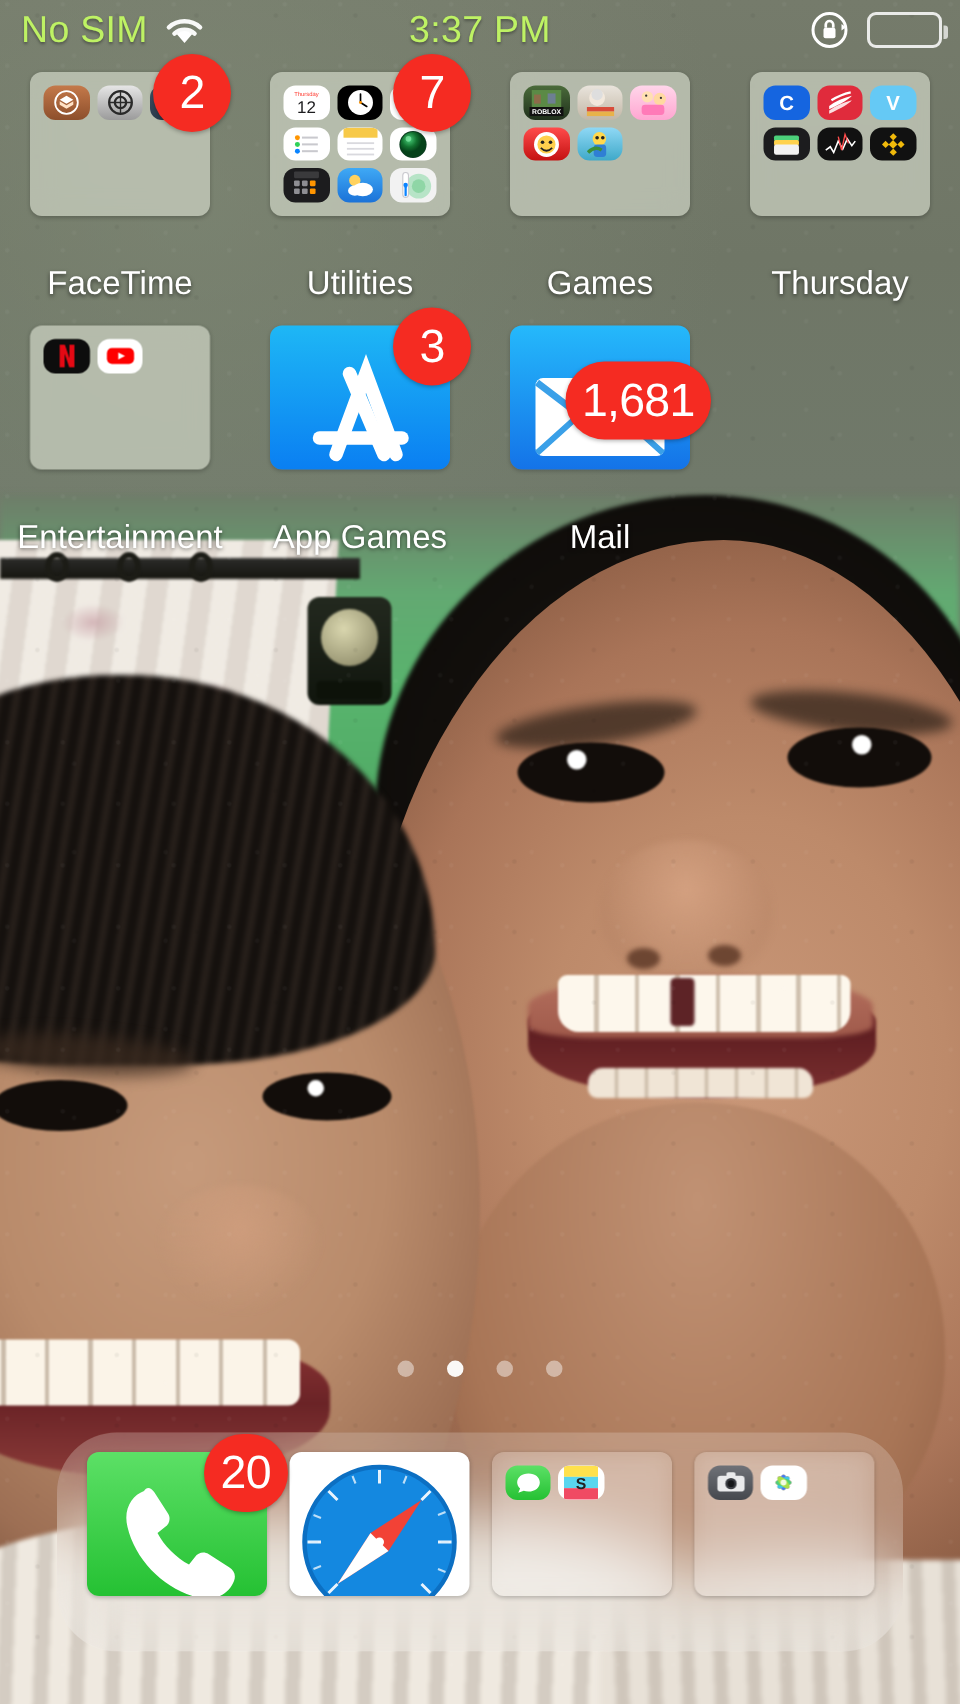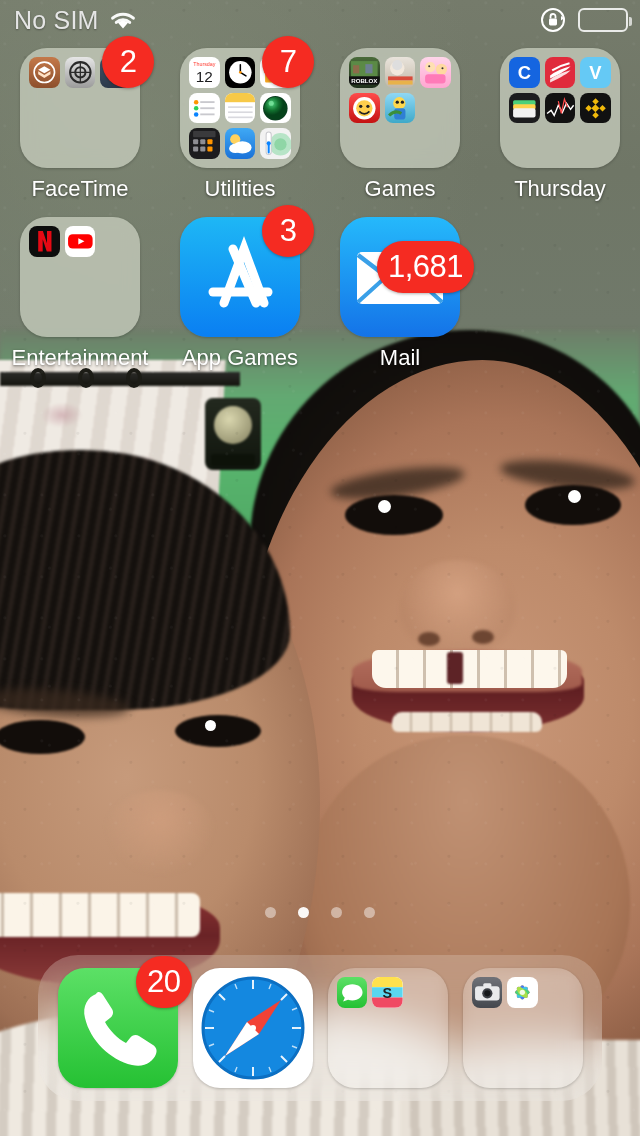--- a/index.html
+++ b/index.html
@@ -178,21 +178,21 @@
       radial-gradient(circle at 13% 7%, rgba(255,255,255,.04) 0 1px, transparent 2px),
       radial-gradient(circle at 47% 22%, rgba(0,0,0,.05) 0 1px, transparent 2px),
       radial-gradient(circle at 81% 63%, rgba(255,255,255,.035) 0 1px, transparent 2px);
     background-size:37px 41px, 53px 47px, 61px 59px;
     pointer-events:none;
   }
 
   
   #status-bar{
     position:absolute; left:0; top:0; width:640px; height:40px;
-    display:flex; align-items:center; color:#e5e5e5;
+    display:flex; align-items:center; color:#bef264;
     font-size:25px; letter-spacing:.2px;
     text-shadow:0 1px 2px rgba(0,0,0,.35);
   }
   .sb-left{ position:absolute; left:14px; display:flex; align-items:center; gap:10px; }
   .sb-center{ position:absolute; left:0; width:640px; text-align:center; font-weight:400; }
   .sb-right{ position:absolute; right:12px; display:flex; align-items:center; gap:12px; }
   .battery{
     width:50px; height:24px; border:2px solid rgba(255,255,255,.85);
     border-radius:6px; position:relative; padding:2px;
   }
@@ -204,21 +204,21 @@
 
   
   #icon-grid{
     position:absolute; left:0; top:48px; width:640px;
     display:grid; grid-template-columns:repeat(4,160px);
     row-gap:15px;
   }
   .app-cell{ width:160px; display:flex; flex-direction:column; align-items:center; position:relative; }
   .icon-wrap{ position:relative; width:120px; height:120px; }
   .icon{
-    width:120px; height:120px; border-radius:27px; overflow:hidden;
+    width:120px; height:96px; border-radius:8px; overflow:hidden;
     position:relative;
     box-shadow:0 1px 3px rgba(0,0,0,.22);
   }
   .app-label{
     margin-top:8px; color:#fff; font-size:22px; line-height:26px;
     text-shadow:0 1px 3px rgba(0,0,0,.55); white-space:nowrap;
   }
 
   
   .folder{
@@ -319,20 +319,21 @@
   <div class="sb-left">
     <span>No SIM</span>
     <span>
       <svg width="28" height="21" viewBox="0 0 28 21">
         <path d="M14 18.6 L8.8 12.6 a8 8 0 0 1 10.4 0 Z" fill="#fff"></path>
         <path d="M3.6 8.2 a15.5 15.5 0 0 1 20.8 0" stroke="#fff" stroke-width="3" fill="none" stroke-linecap="round" opacity="0.95"></path>
         <path d="M7.3 12.4 a10 10 0 0 1 13.4 0" stroke="#fff" stroke-width="3" fill="none" stroke-linecap="round" opacity="0.95"></path>
       </svg>
     </span>
   </div>
+  <div class="sb-center">3:37 PM</div>
   <div class="sb-right">
     <span>
       <svg width="26" height="26" viewBox="0 0 26 26">
         <circle cx="13" cy="13" r="11" stroke="#fff" stroke-width="2" fill="none"></circle>
         <rect x="9" y="11.5" width="8" height="7" rx="1.4" fill="#fff"></rect>
         <path d="M10.5 11.5 v-2 a2.5 2.5 0 0 1 5 0 v2" stroke="#fff" stroke-width="1.8" fill="none"></path>
         <path d="M21 9 l3 2.2 -3 2.2 z" fill="#fff"></path>
       </svg>
     </span>
     <span class="battery">

